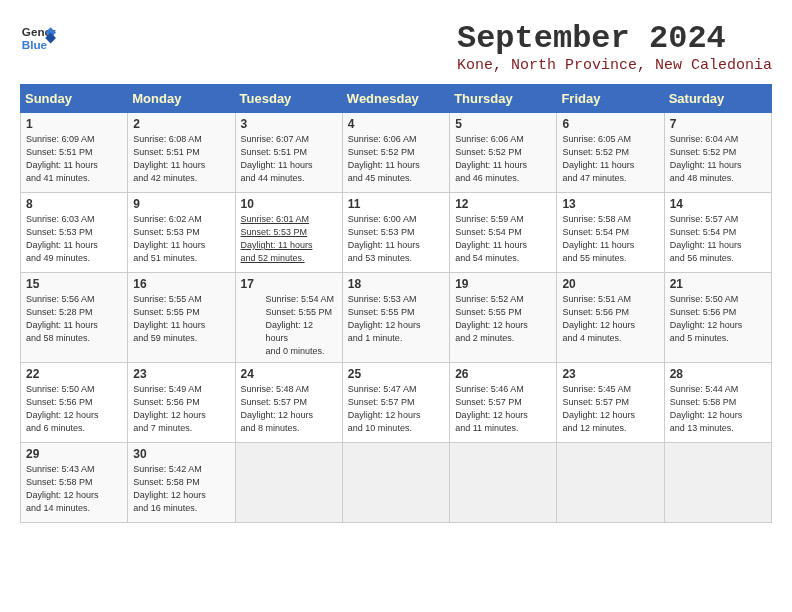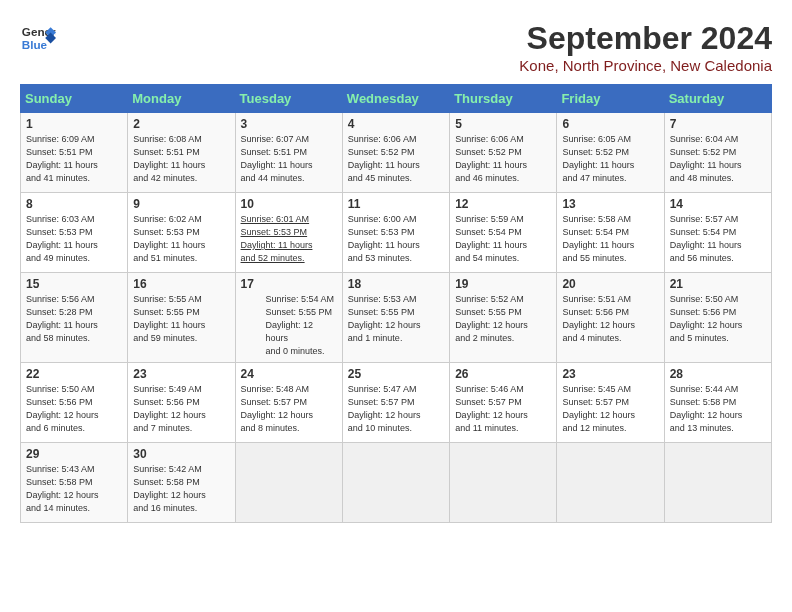--- a/index.html
+++ b/index.html
@@ -19,39 +19,40 @@
     .logo {
       display: flex;
       align-items: center;
       gap: 6px;
     }
     .logo-icon {
       width: 36px;
       height: 36px;
     }
     .title-area {
-      text-align: right;
+      text-align: left;
+      font-family: Liberation Mono, monospace;
     }
     .calendar-title {
       font-size: 32px;
       font-weight: bold;
       color: #333;
     }
     .calendar-subtitle {
       font-size: 15px;
       color: #7f1d1d;
     }
     table {
       width: 100%;
       border-collapse: collapse;
       table-layout: fixed;
     }
     thead th {
       background-color: #3a6cc0;
-      color: #86efac;
+      color: #fef9c3;
       font-size: 13px;
       font-weight: bold;
       padding: 6px 4px;
       text-align: left;
       border: 1px solid #3a6cc0;
     }
     tbody td {
       border: 1px solid #ccc;
       vertical-align: top;
       padding: 4px 5px;

